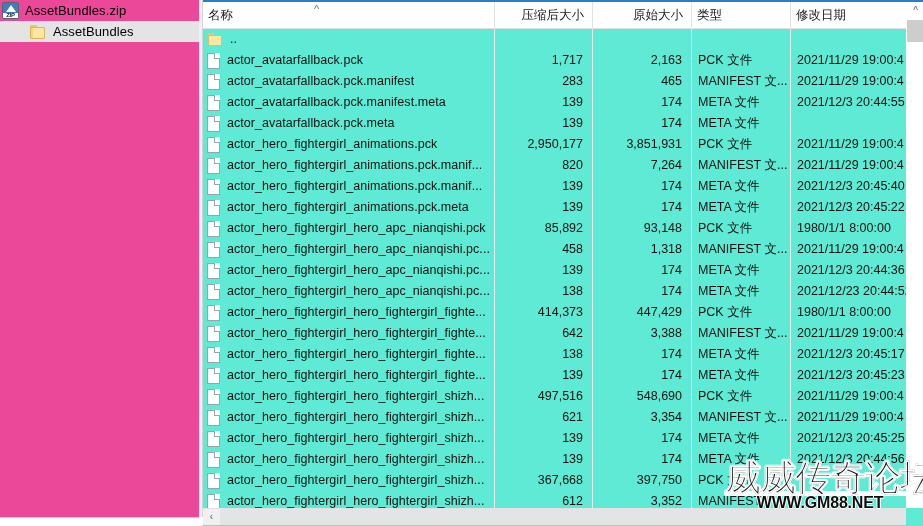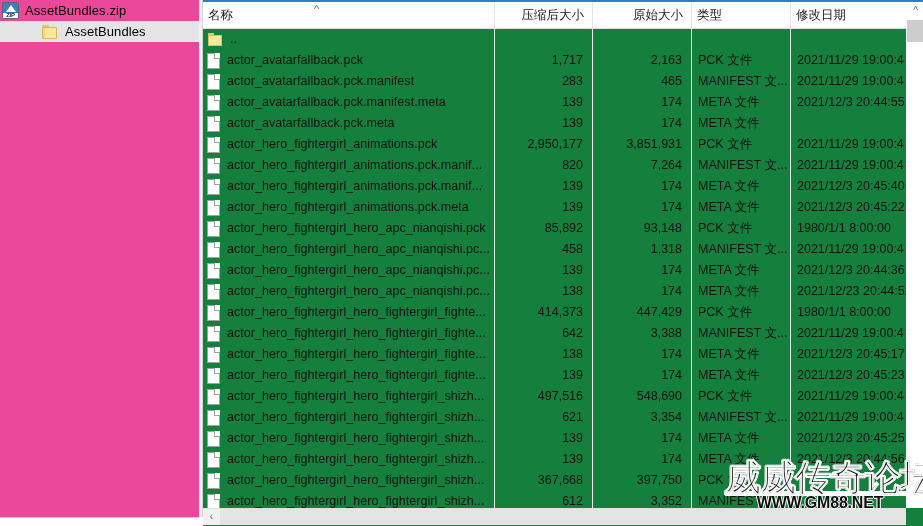--- a/index.html
+++ b/index.html
@@ -50,21 +50,21 @@
     position: relative;
     display: flex;
     align-items: center;
     height: 21px;
     white-space: nowrap;
     padding-left: 4px;
     box-sizing: border-box;
   }
   .tree-row.root { padding-left: 2px; }
   .tree-row.child {
-    padding-left: 42px;
+    padding-left: 30px;
     background: #e4e4e4;
     width: 199px;
   }
   .tree-label {
     font-size: 13px;
     line-height: 21px;
     color: #000;
     margin-left: 6px;
     letter-spacing: 0.1px;
   }
@@ -152,21 +152,21 @@
     box-sizing: border-box;
   }
 
   
   .list-panel {
     position: absolute;
     left: 203px;
     top: 2px;
     width: 720px;
     height: 524px;
-    background: #15803d;
+    background: #5eead4;
     overflow: hidden;
   }
 
   
   .list-header {
     position: relative;
     height: 27px;
     background: #ffffff;
     border-bottom: 1px solid #e0e0e0;
     box-sizing: border-box;

